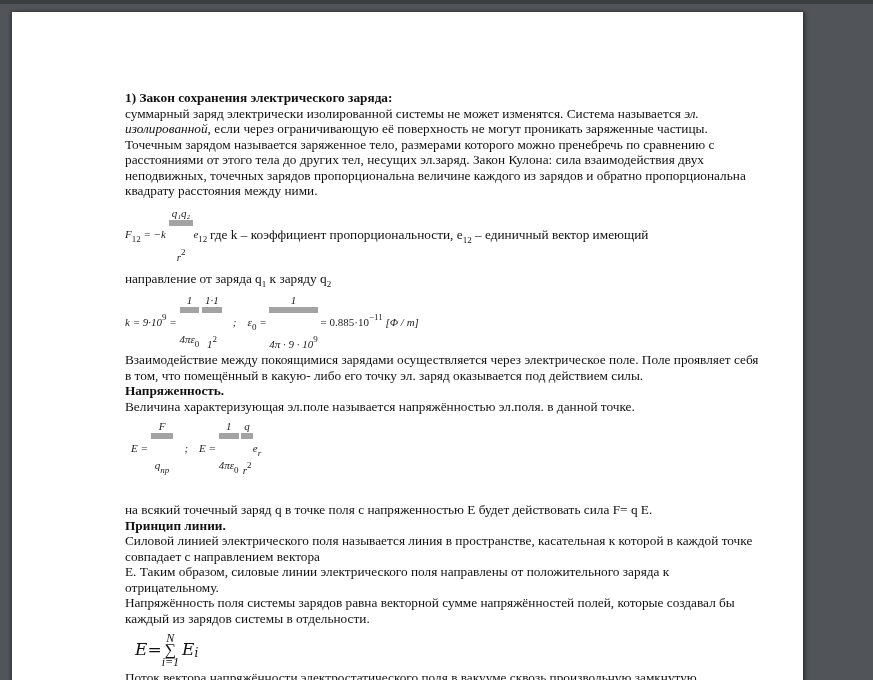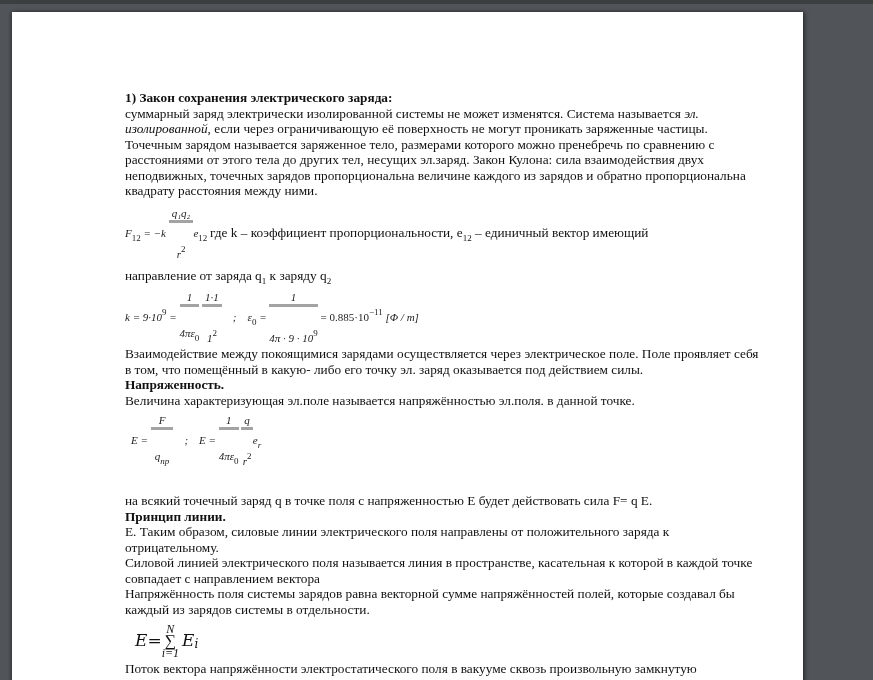--- a/index.html
+++ b/index.html
@@ -17,21 +17,21 @@
   .content {
     position:absolute; left:113px; top:78px; width:640px;
     color:#111;
     font-size:13.3px; line-height:15.5px;
   }
   .h { font-weight:bold; }
   p { margin:0; }
   .mt { margin-top:16px; }
   .formula { font-family:"Liberation Serif", serif; font-style:italic; font-size:11px; color:#222; position:relative; }
   .frac { display:inline-block; vertical-align:middle; text-align:center; font-style:italic; }
-  .frac .num { display:block; border-bottom:3px solid #a3a3a3; padding:0 3px; line-height:13px; }
+  .frac .num { display:block; border-bottom:6px solid #a3a3a3; padding:0 3px; line-height:13px; }
   .frac .den { display:block; line-height:15px; padding-top:19px; }
   .sub { font-size:9px; vertical-align:-4px; font-style:normal; }
   .sup { font-size:9px; vertical-align:6px; font-style:normal; }
   .up { font-style:normal;font-family:Liberation Serif, serif; }
   .sum { font-style:italic; font-size:17px; font-family:"DejaVu Serif", serif; }
   .sumsym { display:inline-block; text-align:center; vertical-align:middle; line-height:14px; font-size:12px; }
   .sumsym .s { font-size:16px; display:block; line-height:10px; }
 </style>
 </head>
 <body>
@@ -65,22 +65,22 @@
 
     <div class="formula" style="margin-top:6px; margin-left:6px;">
       <span>E = </span>
       <span class="frac"><span class="num" style="padding:0 8px;">F</span><span class="den"><span>q</span><span class="sub" style="font-style:italic">np</span></span></span><span style="white-space:pre">    ;    </span><span>E = </span>
       <span class="frac"><span class="num">1</span><span class="den"><span>4πε</span><span class="sub">0</span></span></span>
       <span class="frac"><span class="num">q</span><span class="den"><span>r</span><span class="sup">2</span></span></span><span>e</span><span class="sub" style="font-style:italic">r</span>
     </div>
 
     <p style="margin-top:24px;">на всякий точечный заряд q в точке поля с напряженностью E будет действовать сила   F= q E.</p>
     <p class="h">Принцип линии.</p>
+    <p>Силовой линией электрического поля называется линия в пространстве, касательная к которой в каждой точке совпадает с направлением вектора</p>
     <p>E. Таким образом, силовые линии электрического поля направлены от положительного заряда к отрицательному.</p>
-    <p>Силовой линией электрического поля называется линия в пространстве, касательная к которой в каждой точке совпадает с направлением вектора</p>
 
     <p>Напряжённость поля системы зарядов равна векторной сумме напряжённостей полей, которые создавал бы каждый из зарядов системы в отдельности.</p>
 
     <div style="margin-top:4px; margin-left:10px; height:40px; display:flex; align-items:center;">
       <span class="sum">E=</span>
       <span class="sumsym">
           <span style="font-style:italic;display:block">N</span>
           <span class="s">∑</span>
           <span style="font-style:italic;display:block">i=1</span>
         </span>

